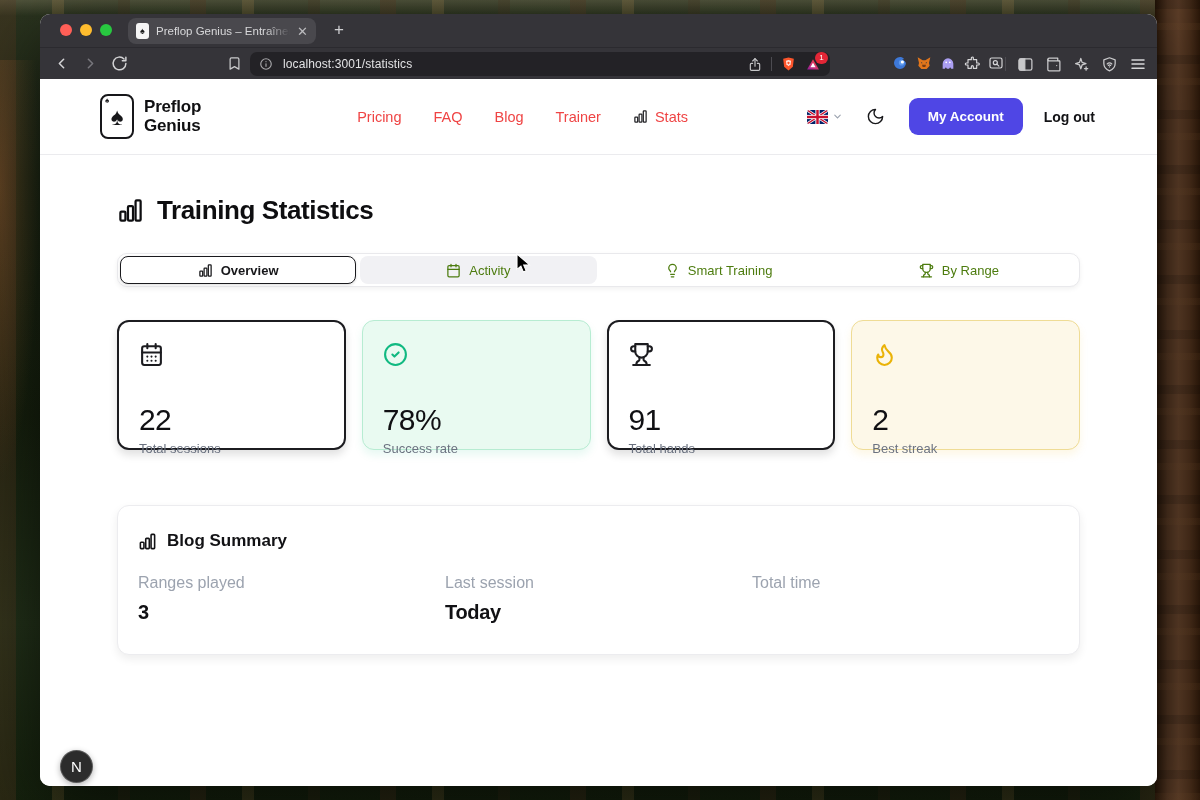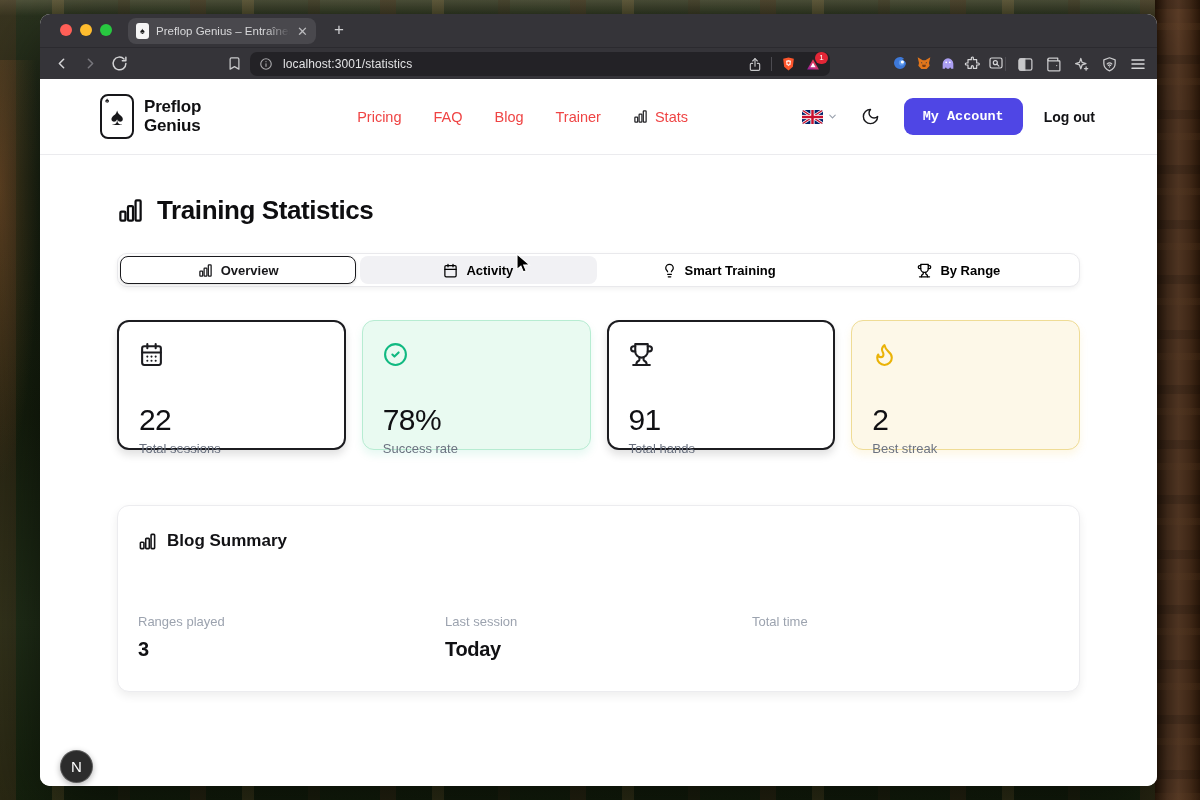--- a/index.html
+++ b/index.html
@@ -62,54 +62,54 @@
     display:flex; align-items:center; justify-content:center; font-size:24px; color:#17171a; background:#fff; }
   .logo-card .mini { position:absolute; left:3px; top:0px; font-size:8px; }
   .logo-text { font-size:17px; font-weight:700; line-height:1.1; color:#101012; letter-spacing:-.2px; }
   .main-nav { display:flex; align-items:center; gap:32px; margin-left:156px; }
   .nav-item { font-size:14.5px; color:#ef4444; cursor:pointer; display:flex; align-items:center; gap:7px; }
   .hdr-right { margin-left:auto; display:flex; align-items:center; gap:21px; }
   .lang { display:flex; align-items:center; gap:4px; cursor:pointer; }
   .flag { width:21px; height:14px; border-radius:2.5px; overflow:hidden; display:block; }
   .moon-btn { width:24px; height:24px; display:flex; align-items:center; justify-content:center; cursor:pointer; }
   .account-btn { background:var(--accent); color:#fff; font-size:13.5px; font-weight:600; border:none;
-    padding:11px 19px; border-radius:9px; cursor:pointer; font-family:Liberation Mono, monospace; }
+    padding:11px 19px; border-radius:9px; cursor:pointer; font-family:Liberation Sans, sans-serif; }
   .logout-btn { font-size:14px; font-weight:600; color:#131316; cursor:pointer; }
 
   
   .page-body { flex:1; background:#fff; position:relative; padding:0 77px; }
   .page-title { margin-top:40px; display:flex; align-items:center; gap:13px; font-size:26px; font-weight:800;
     color:#0e0e10; letter-spacing:-.4px; }
   .page-title svg { width:27px; height:27px; }
 
   .tab-strip { margin-top:27px; height:34px; border:1px solid #e9e9ec; border-radius:10px; background:#fff;
     box-shadow:0 2px 5px rgba(0,0,0,.06); display:grid; grid-template-columns:repeat(4,1fr); }
-  .strip-tab { display:flex; align-items:center; justify-content:center; gap:8px; font-size:13px; color:#000000;
-    margin:2px; border-radius:8px; cursor:pointer;font-weight:bold; }
+  .strip-tab { display:flex; align-items:center; justify-content:center; gap:8px; font-size:13px; color:#4d7c0f;
+    margin:2px; border-radius:8px; cursor:pointer; }
   .strip-tab svg { width:15px; height:15px; }
   .strip-tab.active { border:1.5px solid #1a1a1e; font-weight:700; color:#17171a; background:#fff;
     box-shadow:0 1px 3px rgba(0,0,0,.14); }
   .strip-tab.hovered { background:#f1f1f4; }
 
   .stats-row { margin-top:33px; display:grid; grid-template-columns:repeat(4,1fr); gap:16px; }
   .stat-card { height:130px; border-radius:12px; background:#fff; border:2px solid #1c1c20;
     padding:20px 20px 0; box-shadow:0 5px 9px rgba(0,0,0,.12); }
   .stat-card.success { border:1px solid #b7ecd2; background:var(--success-bg); box-shadow:0 5px 9px rgba(16,185,129,.10); padding-top:21px; }
   .stat-card.warning { border:1px solid #efdc95; background:var(--warning-bg); box-shadow:0 5px 9px rgba(234,179,8,.10); padding-top:21px; }
   .stat-icon { height:25px; margin-bottom:13px; color:#1c1c20; }
   .stat-icon svg { width:25px; height:25px; }
   .stat-value { font-size:30px; font-weight:400; color:#101013; letter-spacing:-.6px; line-height:1.1;margin-top:36px; }
   .stat-label { font-size:13px; color:#6b7280; margin-top:5px; }
 
   .summary-card { margin-top:55px; border:1px solid #ececef; border-radius:12px; background:#fff;
     box-shadow:0 4px 10px rgba(0,0,0,.07); padding:25px 20px 30px; }
   .summary-title { display:flex; align-items:center; gap:10px; font-size:17px; font-weight:700; color:#121215; }
   .summary-title svg { width:19px; height:19px; }
   .summary-grid { margin-top:23px; display:grid; grid-template-columns:1fr 1fr 1fr; }
-  .summary-label { font-size:13px; color:#9ca3af;margin-top:40px; }
+  .summary-label { font-size:16px; color:#9ca3af; }
   .summary-value { font-size:20px; font-weight:700; color:#111114; margin-top:9px; letter-spacing:-.3px; }
 
   .dev-badge { position:absolute; left:20px; bottom:3px; width:33px; height:33px; border-radius:50%;
     background:#2c2c2c; border:1px solid rgba(255,255,255,.22); color:#fff; display:flex; align-items:center;
     justify-content:center; font-size:15px; cursor:pointer; box-shadow:0 2px 6px rgba(0,0,0,.3); }
 
   .cursor { position:absolute; left:476px; top:239px; z-index:50; pointer-events:none; }
 </style>
 </head>
 <body>

